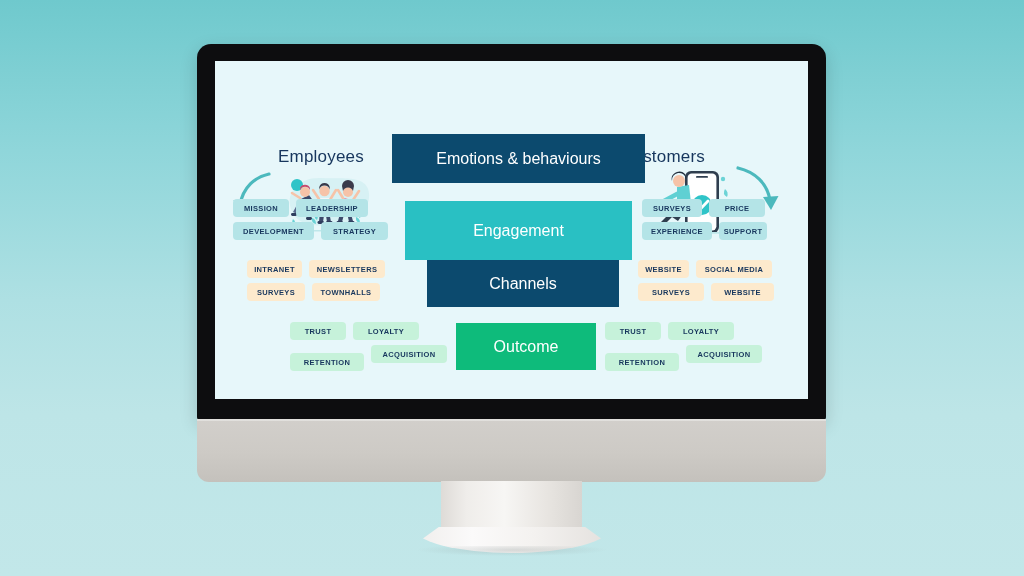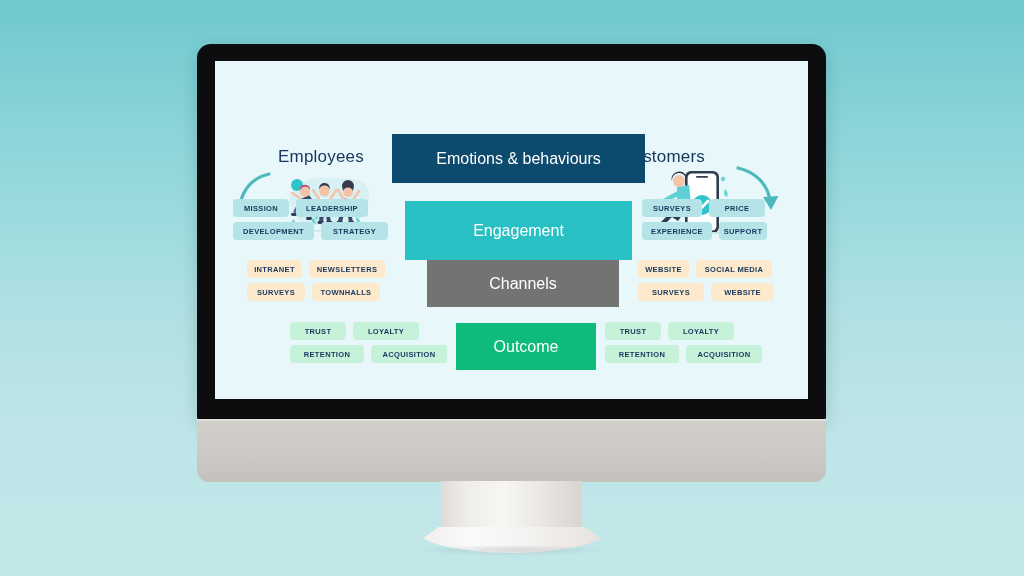--- a/index.html
+++ b/index.html
@@ -88,21 +88,21 @@
     position: absolute;
     display: flex;
     align-items: center;
     justify-content: center;
     color: #ffffff;
     font-weight: 400;
     white-space: nowrap;
   }
   #bar-emotions   { left: 177px; top: 73px;  width: 253px; height: 49px; background: #0c4a6e; font-size: 16px; }
   #bar-engagement { left: 190px; top: 140px; width: 227px; height: 59px; background: #29c0c3; font-size: 16px; }
-  #bar-channels   { left: 212px; top: 199px; width: 192px; height: 47px; background: #737373; font-size: 16px; }
+  #bar-channels   { left: 212px; top: 199px; width: 192px; height: 47px; background: #0c4a6e; font-size: 16px; }
   #bar-outcome    { left: 241px; top: 262px; width: 140px; height: 47px; background: #0ebb7b; font-size: 16px; }
 
   
   .taggroup { position: absolute; display: flex; flex-direction: column; gap: 5px; }
   .tagrow   { display: flex; gap: 7px; }
   .tag {
     display: inline-flex;
     align-items: center;
     justify-content: center;
     height: 18px;
@@ -137,21 +137,21 @@
   .w-intranet    { width: 55px; }
   .w-newsletters { width: 76px; }
   .w-surveys     { width: 58px; }
   .w-townhalls   { width: 68px; }
   .w-website     { width: 51px; }
   .w-socialmedia { width: 76px; }
   .w-surveys2    { width: 66px; }
   .w-website2    { width: 63px; }
   .w-trust       { width: 56px; }
   .w-loyalty     { width: 66px; }
-  .w-retention   { width: 74px; }
+  .w-retention   { width: 74px; margin-top: 8px; }
   .w-acquisition { width: 76px; }
 </style>
 </head>
 <body>
 
 <div id="monitor">
   <div id="screen">
 
     <div class="hdr" id="hdr-emp">Employees</div>
     <div class="hdr" id="hdr-cus">Customers</div>

